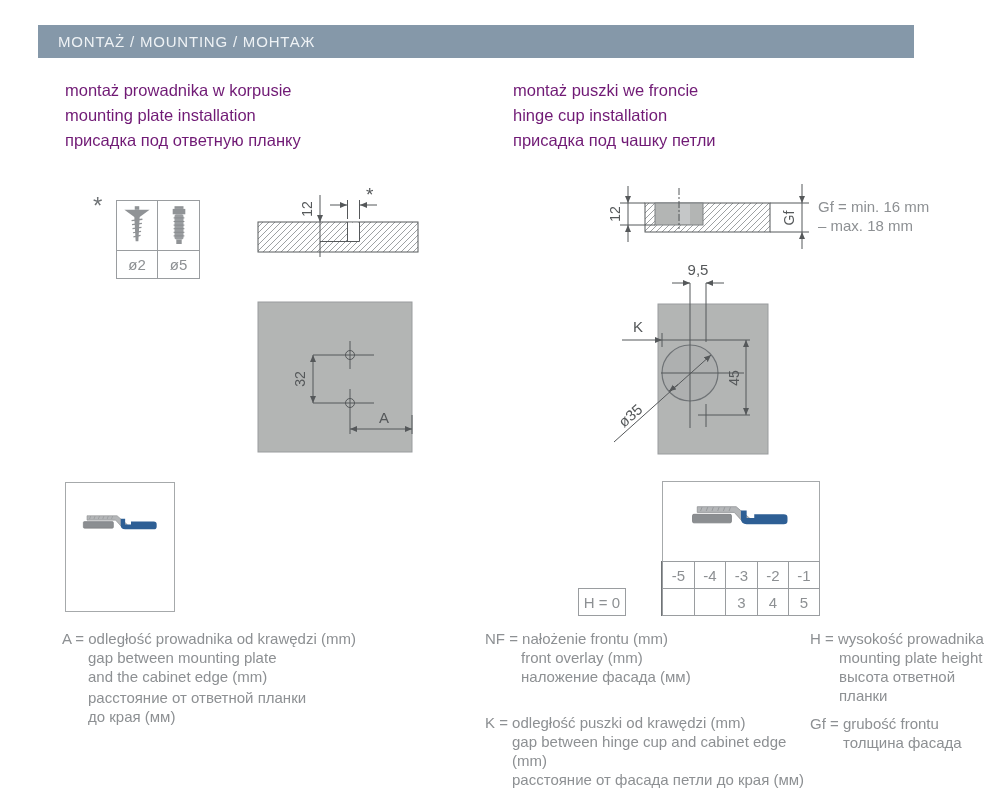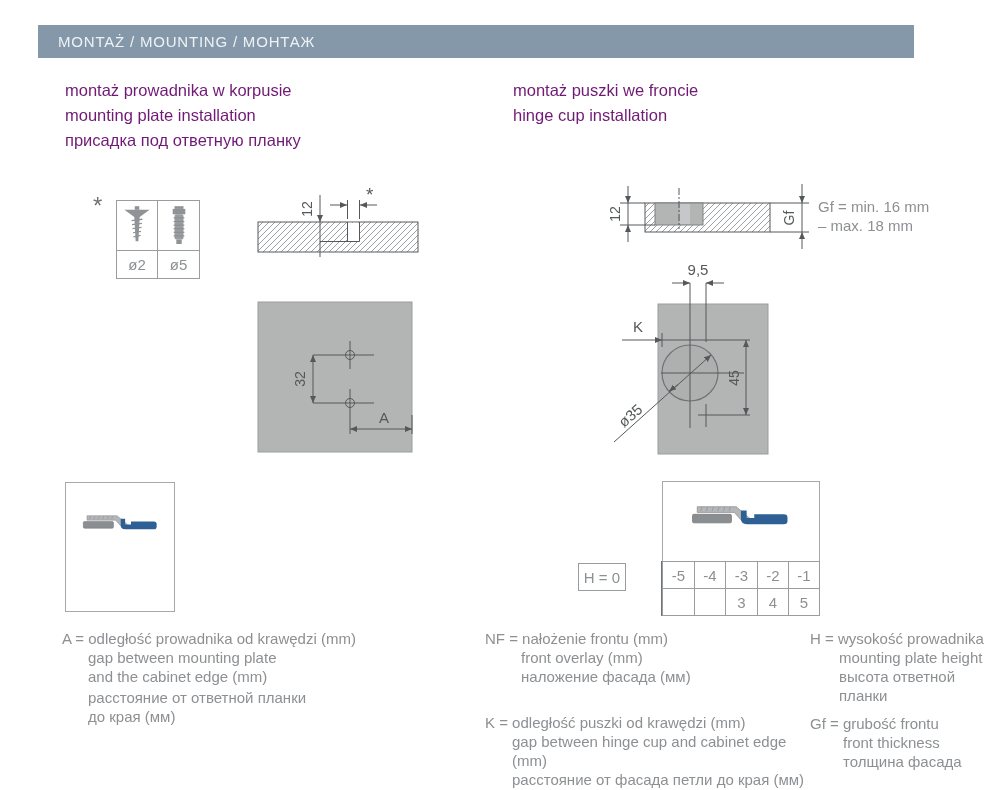--- a/index.html
+++ b/index.html
@@ -72,20 +72,21 @@
 </div>
 
 <div class="abs col-title" style="left:65px;top:78px">
   <div>montaż prowadnika w korpusie</div>
   <div>mounting plate installation</div>
   <div>присадка под ответную планку</div>
 </div>
 <div class="abs col-title" style="left:513px;top:78px">
   <div>montaż puszki we froncie</div>
   <div>hinge cup installation</div>
+  <div>присадка под чашку петли</div>
 </div>
 
 <div class="abs asterisk" style="left:93px;top:192px">*</div>
 <div class="abs screw-box">
   <div class="screw-cell">
     <svg width="36" height="42" viewBox="0 0 40 46">
       <rect x="17.5" y="1" width="5" height="4" fill="#909396"></rect>
       <polygon points="6,5 34,5 23,13 17,13" fill="#909396"></polygon>
       <polygon points="17,13 23,13 21.5,40 18.5,40" fill="#909396"></polygon>
       <g stroke="#909396" stroke-width="1.4">
@@ -241,21 +242,21 @@
   </svg>
 </div>
 
 <div class="t-cell t-dark" style="left:625px;top:561px;width:38px;height:28px">NF</div>
 <div class="t-cell" style="left:662px;top:561px;width:33px;height:28px">-5</div>
 <div class="t-cell" style="left:694px;top:561px;width:32px;height:28px">-4</div>
 <div class="t-cell" style="left:725px;top:561px;width:33px;height:28px">-3</div>
 <div class="t-cell" style="left:757px;top:561px;width:32px;height:28px">-2</div>
 <div class="t-cell" style="left:788px;top:561px;width:32px;height:28px">-1</div>
 
-<div class="t-cell" style="left:578px;top:563px;width:48px;height:28px">H = 0</div>
+<div class="t-cell" style="left:578px;top:588px;width:48px;height:28px">H = 0</div>
 <div class="t-cell t-dark" style="left:625px;top:588px;width:38px;height:28px">K</div>
 <div class="t-cell" style="left:662px;top:588px;width:33px;height:28px"></div>
 <div class="t-cell" style="left:694px;top:588px;width:32px;height:28px"></div>
 <div class="t-cell" style="left:725px;top:588px;width:33px;height:28px">3</div>
 <div class="t-cell" style="left:757px;top:588px;width:32px;height:28px">4</div>
 <div class="t-cell" style="left:788px;top:588px;width:32px;height:28px">5</div>
 
 <div class="abs legend" style="left:62px;top:629px;width:360px;--indent:26px">
   <div><span>A =</span> <span>odległość prowadnika od krawędzi (mm)</span></div>
   <div class="cont">gap between mounting plate</div>
@@ -278,15 +279,14 @@
 
 <div class="abs legend" style="left:810px;top:629px;width:190px;--indent:29px">
   <div><span>H =</span> <span>wysokość prowadnika</span></div>
   <div class="cont">mounting plate height</div>
   <div class="cont">высота ответной</div>
   <div class="cont">планки</div>
 </div>
 
 <div class="abs legend" style="left:810px;top:714px;width:190px;--indent:33px">
   <div><span>Gf =</span> <span>grubość frontu</span></div>
-  <div class="cont">front thickness</div>
   <div class="cont">толщина фасада</div>
 </div>
 
 </body></html>

